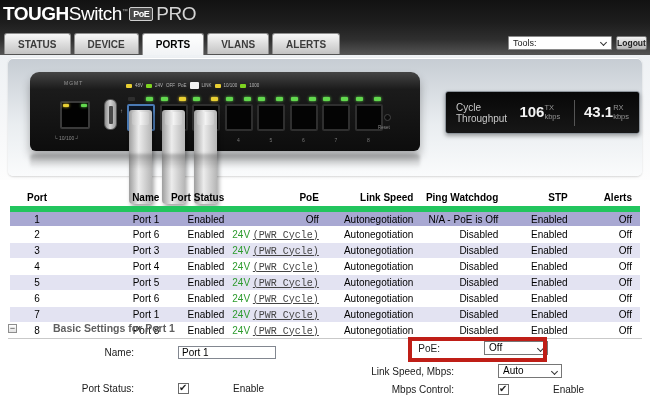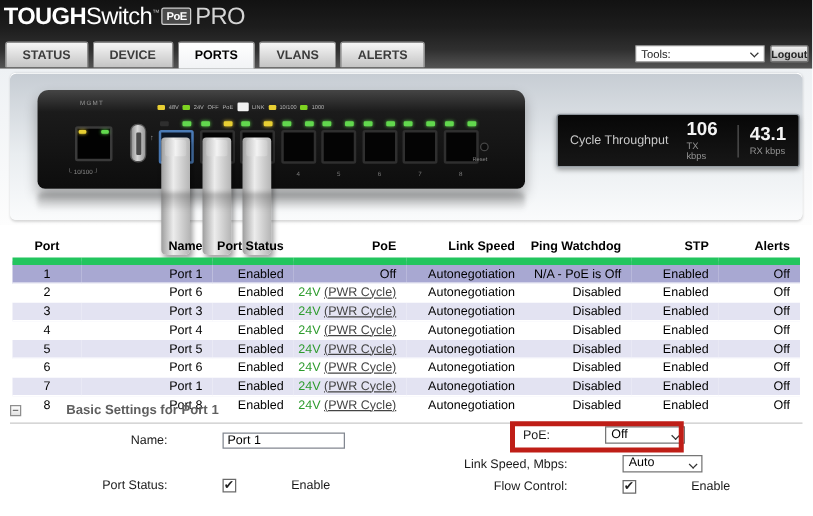--- a/index.html
+++ b/index.html
@@ -72,35 +72,35 @@
   .cable::before { content:""; position:absolute; left:3px; top:2px; width:17px; height:13px;
     background:linear-gradient(90deg,#c2c2c2,#f3f3f3 50%,#cacaca); border-radius:2px; }
 
   .reflection { position:absolute; left:22px; top:96px; width:390px; height:15px; border-radius:4px;
     background:linear-gradient(180deg,rgba(35,35,35,0.30),rgba(35,35,35,0)); filter:blur(1.5px); }
 
   .throughput { position:absolute; left:437px; top:33px; width:195px; height:43px; border-radius:3px;
     background:linear-gradient(180deg,#070707,#171717); border:1px solid #8e959c;
     box-shadow:0 2px 4px rgba(0,0,0,0.35); display:flex; align-items:center; padding:0 10px; }
   .throughput .title { font-size:10px; color:#c9c9c9; width:96px; }
-  .tp-group { display:flex; flex-direction:column; line-height:1.1; }
+  .tp-group { display:flex; line-height:1.1; }
   .tp-value { font-size:15px; font-weight:bold; color:#f4f4f4; }
   .tp-unit { font-size:7.5px; color:#939393; }
   .tp-div { width:1px; height:26px; background:#555; margin:0 9px 0 14px; }
 
   
   .port-table { position:absolute; left:10px; top:190px; width:630px; border-collapse:collapse; font-size:10px; color:#000; }
   .port-table th { font-weight:bold; text-align:right; padding:2px 8px 3px 0; border-bottom:6px solid #22c55e; white-space:nowrap; }
   .port-table th.c0 { text-align:center; padding-right:0; }
   .port-table td { text-align:right; padding:1.5px 8px 1.5px 0; border-bottom:1px solid #fff; white-space:nowrap; }
   .port-table td.c0 { text-align:center; padding-right:0; }
   .port-table tr.sel td { background:#a8a8d2; }
   .port-table tr.alt td { background:#e3e3f2; }
   .poe-v { color:#2d9b2d; }
-  .poe-a { color:#444; text-decoration:underline; cursor:pointer; }
+  .poe-a { color:#444; text-decoration:underline; cursor:pointer;font-family:Liberation Mono, monospace; }
 
   
   .section-header { position:absolute; left:8px; top:322px; width:634px; display:flex; align-items:center;
     gap:6px; padding-bottom:4px; border-bottom:1px solid #c9c9c9; }
   .collapse-box { width:9px; height:9px; border:1px solid #8e8e8e; background:linear-gradient(#fff,#e2e2e2);
     font-size:9px; line-height:7px; text-align:center; color:#333; }
   .section-title { font-size:10.5px; font-weight:bold; color:#5f5f5f;padding-left:30px; }
 
   .form-row { position:absolute; display:flex; align-items:center; font-size:10px; color:#1a1a1a;gap:40px; }
   .form-row .lbl { text-align:right; padding-right:4px; }
@@ -356,21 +356,21 @@
     </div>
   </div>
   <div class="form-row" id="row-linkspeed">
     <span class="lbl lbl-r">Link Speed, Mbps:</span>
     <div class="fake-select">
       <span>Auto</span>
       <span class="chev"></span>
     </div>
   </div>
   <div class="form-row" id="row-flow">
-    <span class="lbl lbl-r">Flow Control:</span>
+    <span class="lbl lbl-r">Mbps Control:</span>
     <span class="checkbox">
         <span class="mark">✔</span>
       </span>
     <span>Enable</span>
   </div>
 
   <div class="red-annotation"></div>
 </div>
 
 </body></html>

